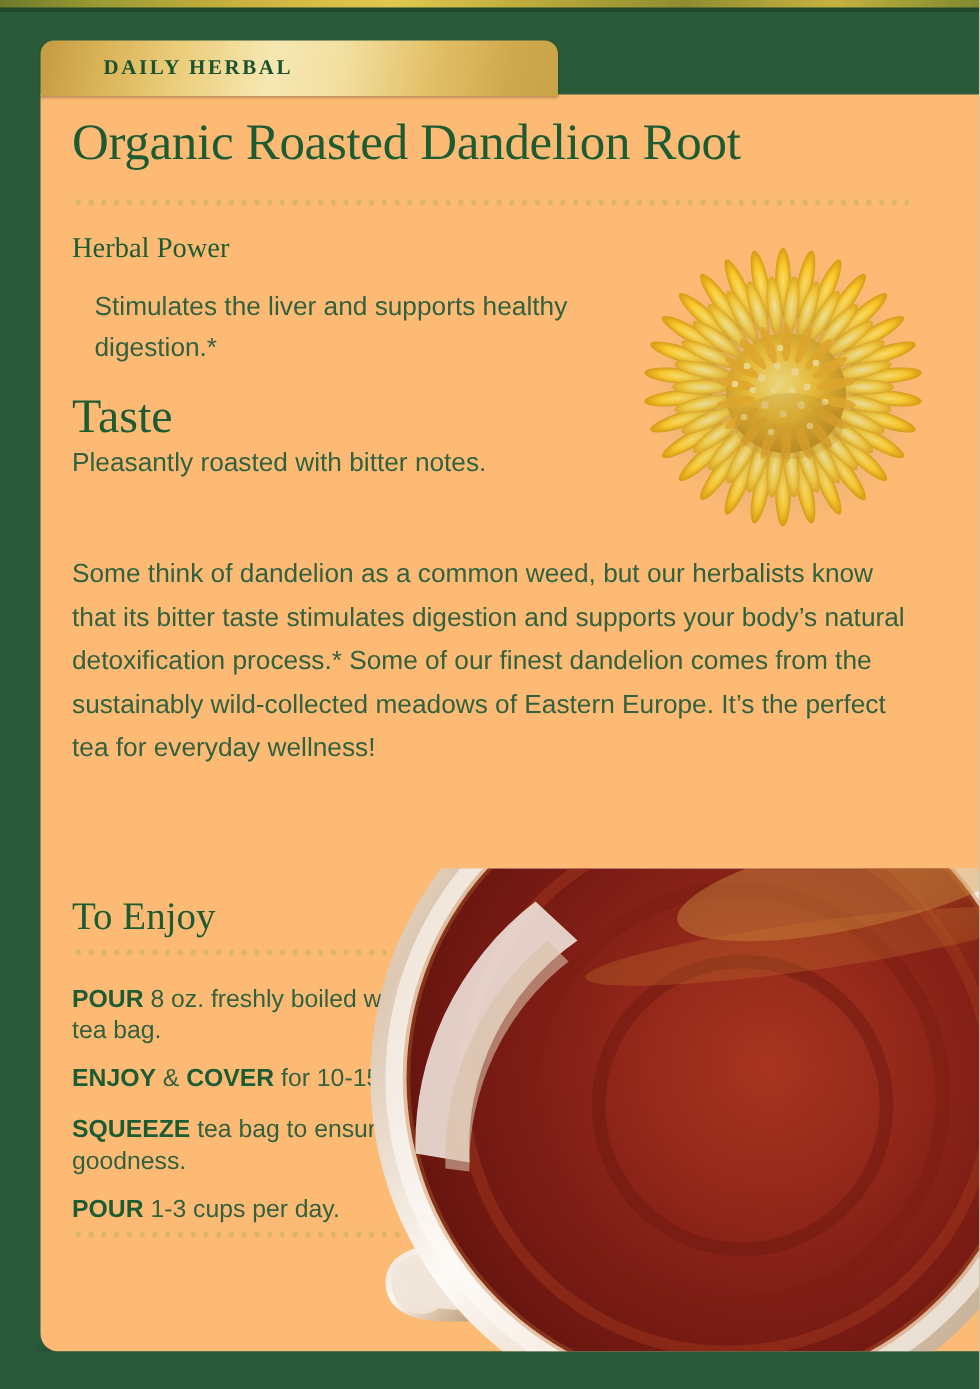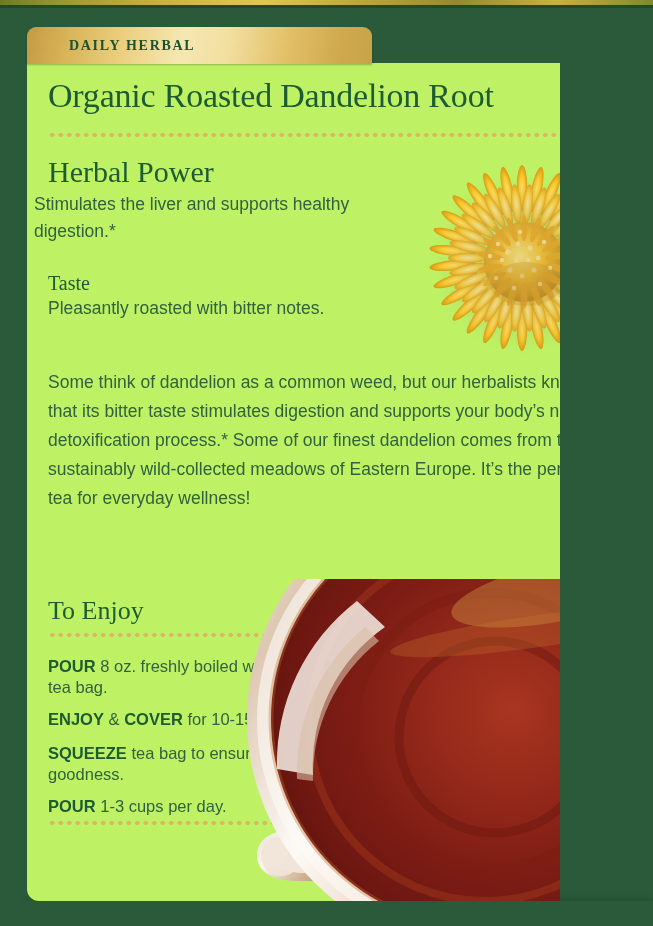--- a/index.html
+++ b/index.html
@@ -65,23 +65,23 @@
     color: #1b5230;
     font-family: Liberation Serif, serif;
     margin-left: 14px;
   }
 
   
   .card {
     position: absolute;
     left: 27px;
     top: 63px;
-    width: 533px;
+    width: 626px;
     height: 838px;
-    background: #bef264;
+    background: #fdba74;
     border-bottom-left-radius: 12px;
     z-index: 3;
     overflow: hidden;
   }
 
   .card-inner {
     position: absolute;
     inset: 0;
   }
 
@@ -110,33 +110,33 @@
   .dots-enjoy1 { left: 21px; top: 570px; width: 336px; }
   .dots-enjoy2 { left: 21px; top: 758px; width: 336px; }
 
   
   .sec-head {
     position: absolute;
     font-family: "Liberation Serif", serif;
     color: #1d5c33;
     white-space: nowrap;
   }
-  .sec-head.h1 { left: 21px; top: 92px;  font-size: 30px; }
-  .sec-head.h2 { left: 21px; top: 209px; font-size: 20px; }
+  .sec-head.h1 { left: 21px; top: 92px;  font-size: 19px; }
+  .sec-head.h2 { left: 21px; top: 196px; font-size: 32px; }
   .sec-head.h3 { left: 21px; top: 270px; font-size: 26px; }
   .sec-head.h4 { left: 21px; top: 533px; font-size: 26px; }
 
   .sec-body {
     position: absolute;
     color: #31613f;
     font-size: 17.5px;
     line-height: 27px;
     font-family: "Liberation Sans", sans-serif;
   }
-  .body-power  { left: 7px; top: 128px; width: 360px; }
+  .body-power  { left: 36px; top: 128px; width: 360px; }
   .body-taste  { left: 21px; top: 232px; width: 400px; }
   .body-story  { left: 21px; top: 305px; width: 560px; line-height: 29px; }
 
   
   .brew {
     position: absolute;
     left: 21px;
     width: 310px;
     color: #31613f;
     font-size: 16.5px;

